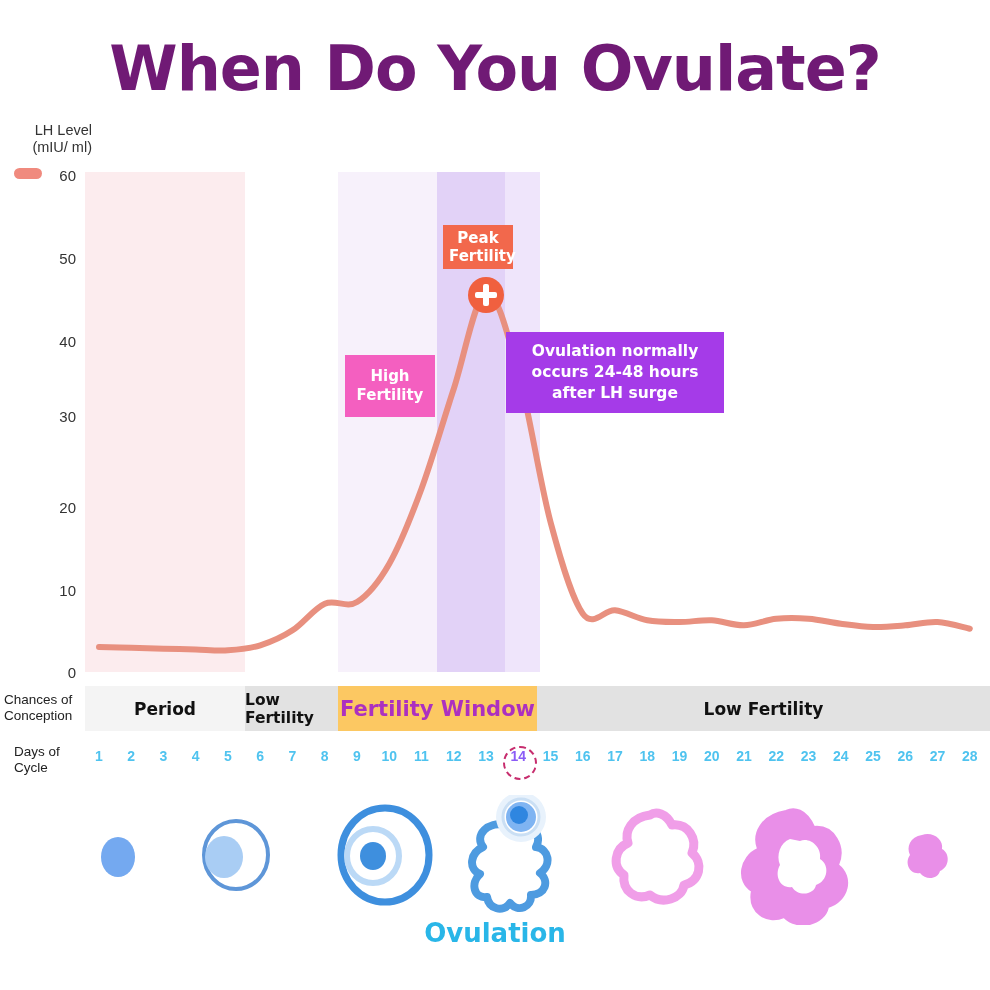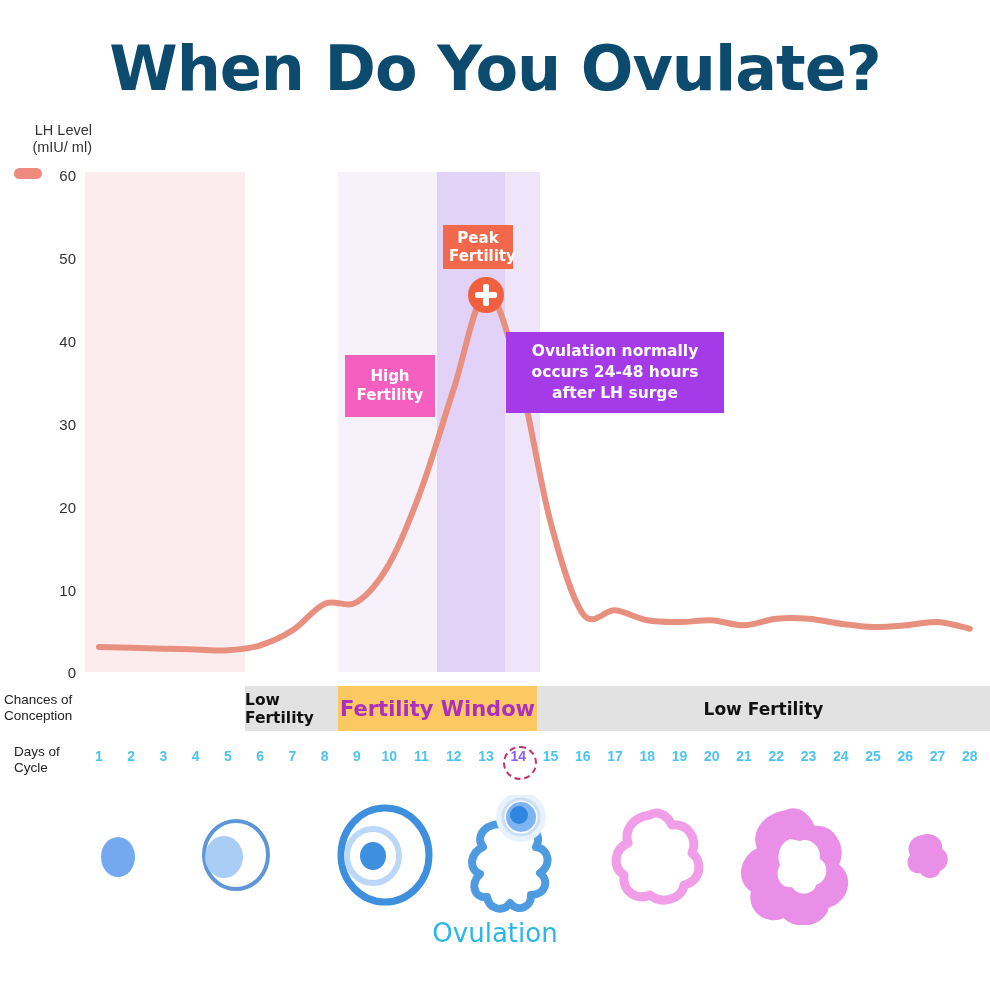--- a/index.html
+++ b/index.html
@@ -4,21 +4,21 @@
 <style>
   html,body{margin:0;padding:0;background:#ffffff;}
   body{width:990px;height:990px;position:relative;overflow:hidden;
        font-family:"Liberation Sans",sans-serif;color:#222;}
   .abs{position:absolute;}
 
   
   #title{
     top:38px;left:0;width:990px;text-align:center;
     font-size:62px;font-weight:bold;letter-spacing:-1px;
-    color:#0c4a6e;font-family:"DejaVu Sans",sans-serif;
+    color:#701a75;font-family:"DejaVu Sans",sans-serif;
     line-height:1;
   }
 
   
   #yaxis-title{top:122px;left:6px;width:86px;text-align:right;
      font-size:14.5px;color:#333;line-height:17px;}
   #legend{top:168px;left:14px;display:flex;align-items:center;gap:9px;}
   #legend .pill{width:28px;height:11px;border-radius:6px;background:#F08A7E;display:block;}
 
   
@@ -77,21 +77,21 @@
      font-size:13.5px;color:#222;line-height:16px;text-align:left;}
   .day{position:absolute;top:8px;transform:translateX(-50%);
      font-size:14px;color:#4FC3EF;font-weight:bold;text-align:center;width:30px;}
   .day.highlight{color:#8b5cf6;}
   #day14-ring{position:absolute;left:520px;top:6px;transform:translateX(-50%);
      width:30px;height:30px;border-radius:50%;border:2.5px dashed #C72D6E;}
 
   
   #follicles{left:0;top:795px;width:990px;height:130px;}
   #ovulation-caption{left:0;top:918px;width:990px;text-align:center;
-     font-size:26px;font-weight:normal;color:#29B6E8;font-family:"DejaVu Sans",sans-serif;}
+     font-size:26px;font-weight:bold;color:#29B6E8;font-family:"DejaVu Sans",sans-serif;}
 </style>
 </head>
 <body>
 
 <div class="abs" id="title">When Do You Ovulate?</div>
 
 <div class="abs" id="yaxis-title">
   <div>LH Level</div>
   <div>(mIU/ ml)</div>
 </div>
@@ -102,21 +102,21 @@
 <div class="abs" id="plot">
 
   <div class="band" id="band-period"></div>
   <div class="band" id="band-highfert"></div>
   <div class="band" id="band-peakfert"></div>
   <div class="band" id="band-postovu"></div>
 
   <div class="ytick" style="top:3px;">60</div>
   <div class="ytick" style="top:86px;">50</div>
   <div class="ytick" style="top:169px;">40</div>
-  <div class="ytick" style="top:252px;text-align:center;">30</div>
+  <div class="ytick" style="top:244px;text-align:center;">30</div>
   <div class="ytick" style="top:335px;">20</div>
   <div class="ytick" style="top:418px;">10</div>
   <div class="ytick" style="top:500px;">0</div>
 
   <svg class="curve" width="905" height="500" viewBox="0 0 905 500">
     <path id="lh-path" fill="none" stroke="#E8907F" stroke-width="6" stroke-linecap="round" stroke-linejoin="round" d="M14.0,475.0 C19.4,475.1 35.5,475.6 46.3,475.8 C57.0,476.1 67.8,476.4 78.5,476.7 C89.3,476.9 100.0,477.2 110.8,477.5 C121.5,477.8 132.3,479.0 143.0,478.3 C153.8,477.6 164.5,476.7 175.3,473.3 C186.0,470.0 196.8,465.3 207.5,458.3 C218.3,451.4 229.0,436.4 239.8,431.7 C250.5,426.9 261.3,436.7 272.0,430.0 C282.8,423.3 293.5,410.6 304.3,391.7 C315.0,372.8 325.8,345.8 336.5,316.7 C347.3,287.5 358.0,249.3 368.8,216.7 C379.5,184.0 390.3,123.6 401.0,120.8 C411.8,118.1 422.5,161.8 433.3,200.0 C444.0,238.2 454.8,309.7 465.5,350.0 C476.3,390.3 487.0,426.9 497.8,441.7 C508.5,456.4 519.3,437.2 530.0,438.3 C540.8,439.4 551.5,446.4 562.3,448.3 C573.0,450.3 583.8,450.0 594.5,450.0 C605.3,450.0 616.0,447.8 626.8,448.3 C637.5,448.9 648.3,453.6 659.0,453.3 C669.8,453.1 680.5,447.8 691.3,446.7 C702.0,445.6 712.8,445.8 723.5,446.7 C734.3,447.5 745.0,450.3 755.8,451.7 C766.5,453.1 777.3,454.7 788.0,455.0 C798.8,455.3 809.5,454.2 820.3,453.3 C831.0,452.5 841.8,449.4 852.5,450.0 C863.3,450.6 879.4,455.6 884.8,456.7"></path>
   </svg>
 </div>
 
 <div class="abs" id="peak-marker">
@@ -129,20 +129,21 @@
 <div class="abs" id="ovulation-note-stem"></div>
 <div class="abs" id="ovulation-note-dot"></div>
 <div class="abs callout" id="ovulation-note">Ovulation normally occurs 24-48 hours after LH surge</div>
 
 <div class="abs" id="conception-row">
   <div id="conception-left-label">
     <div>Chances of</div>
     <div>Conception</div>
   </div>
   <div id="conception-track">
+    <div class="seg" id="seg-period">Period</div>
     <div class="seg" id="seg-low1">Low Fertility</div>
     <div class="seg" id="seg-window">Fertility Window</div>
     <div class="seg" id="seg-low2">Low Fertility</div>
   </div>
 </div>
 
 <div class="abs" id="days-row">
   <div id="days-left-label">
     <div>Days of</div>
     <div>Cycle</div>

